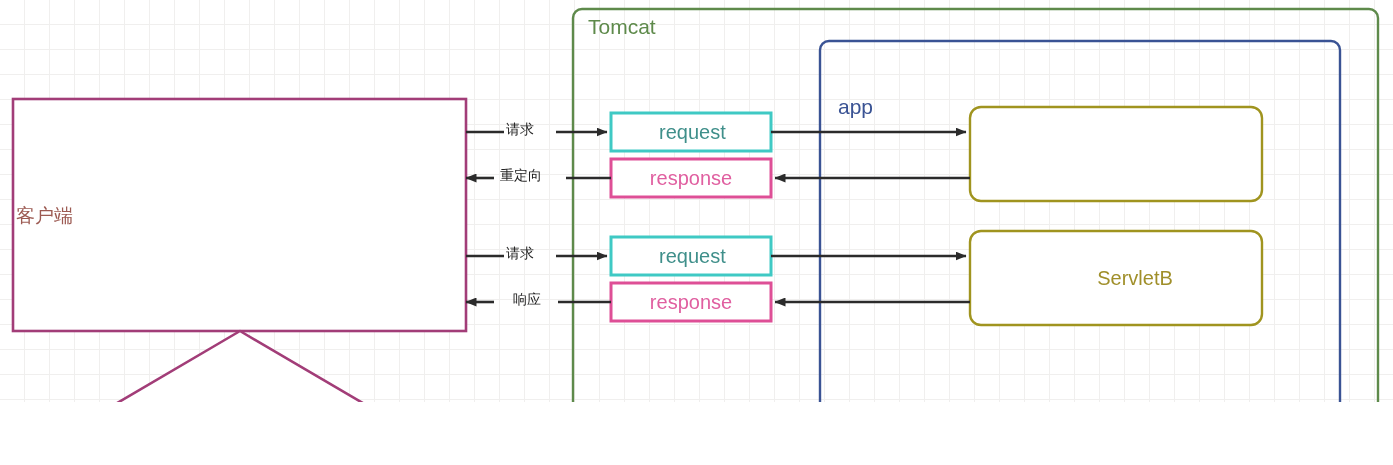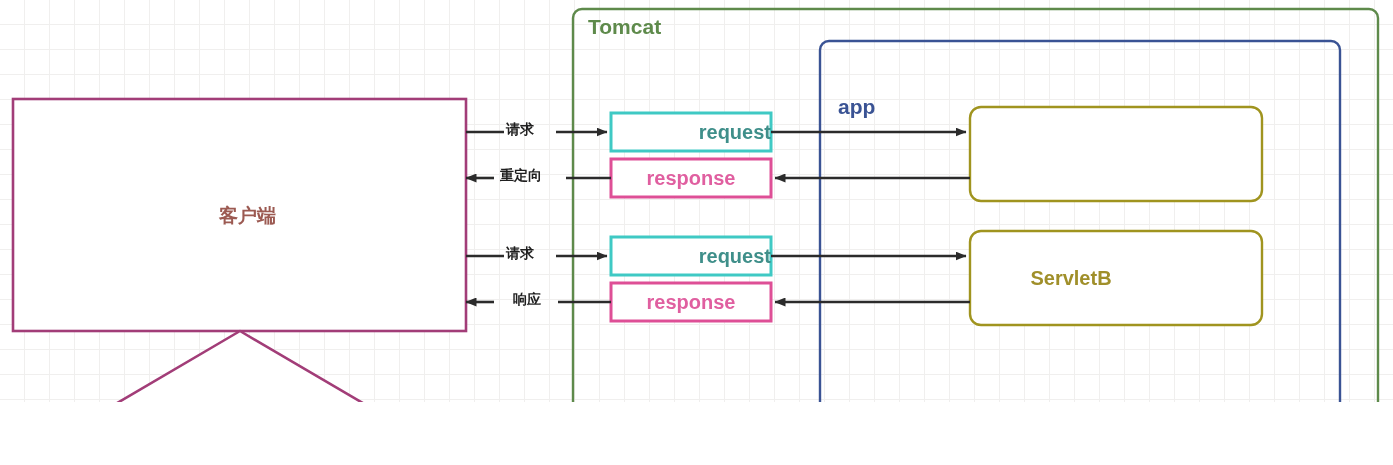--- a/index.html
+++ b/index.html
@@ -12,21 +12,20 @@
     width: 1393px;
     height: 402px;
     background-color: #ffffff;
     background-image:
       linear-gradient(to right, #f0efee 1px, transparent 1px),
       linear-gradient(to bottom, #f0efee 1px, transparent 1px);
     background-size: 25px 25px;
     background-position: -1px -1px;
     overflow: hidden;
     font-family: "Liberation Sans", "DejaVu Sans", sans-serif;
-    font-weight: bold;
   }
   #vec {
     position: absolute;
     left: 0; top: 0;
     width: 1393px;
     height: 465px;
   }
   .lbl {
     position: absolute;
     white-space: nowrap;
@@ -37,41 +36,42 @@
     font-size: 21px;
     color: #5e8a4b;
   }
   .lbl-app {
     left: 838px; top: 48px;
     font-size: 21px;
     color: #3a5394;
     margin-top: 48px;
   }
   .lbl-client {
-    left: 8px; top: 206px;
+    left: 16px; top: 206px;
     width: 479px;
-    text-align: center;
+    text-align: left;
     font-size: 19px;
     color: #9c5a52;
   }
   .lbl-servlet {
     position: absolute;
     width: 294px;
     text-align: center;
     font-size: 20px;
     color: #a08f2a;
   }
   .lbl-servlet-a { left: 968px; top: 143px; }
-  .lbl-servlet-b { left: 924px; top: 267px; }
+  .lbl-servlet-b { left: 988px; top: 267px; }
   .lbl-req-box {
     position: absolute;
     width: 160px;
-    text-align: right;
+    text-align: left;
     font-size: 20px;
     color: #3f8f8a;
+    padding-left: 48px;
   }
   .lbl-res-box {
     position: absolute;
     width: 160px;
     text-align: center;
     font-size: 20px;
     color: #e05fa0;
   }
   .lbl-rq1 { left: 611px; top: 121px; }
   .lbl-rs1 { left: 611px; top: 167px; }

